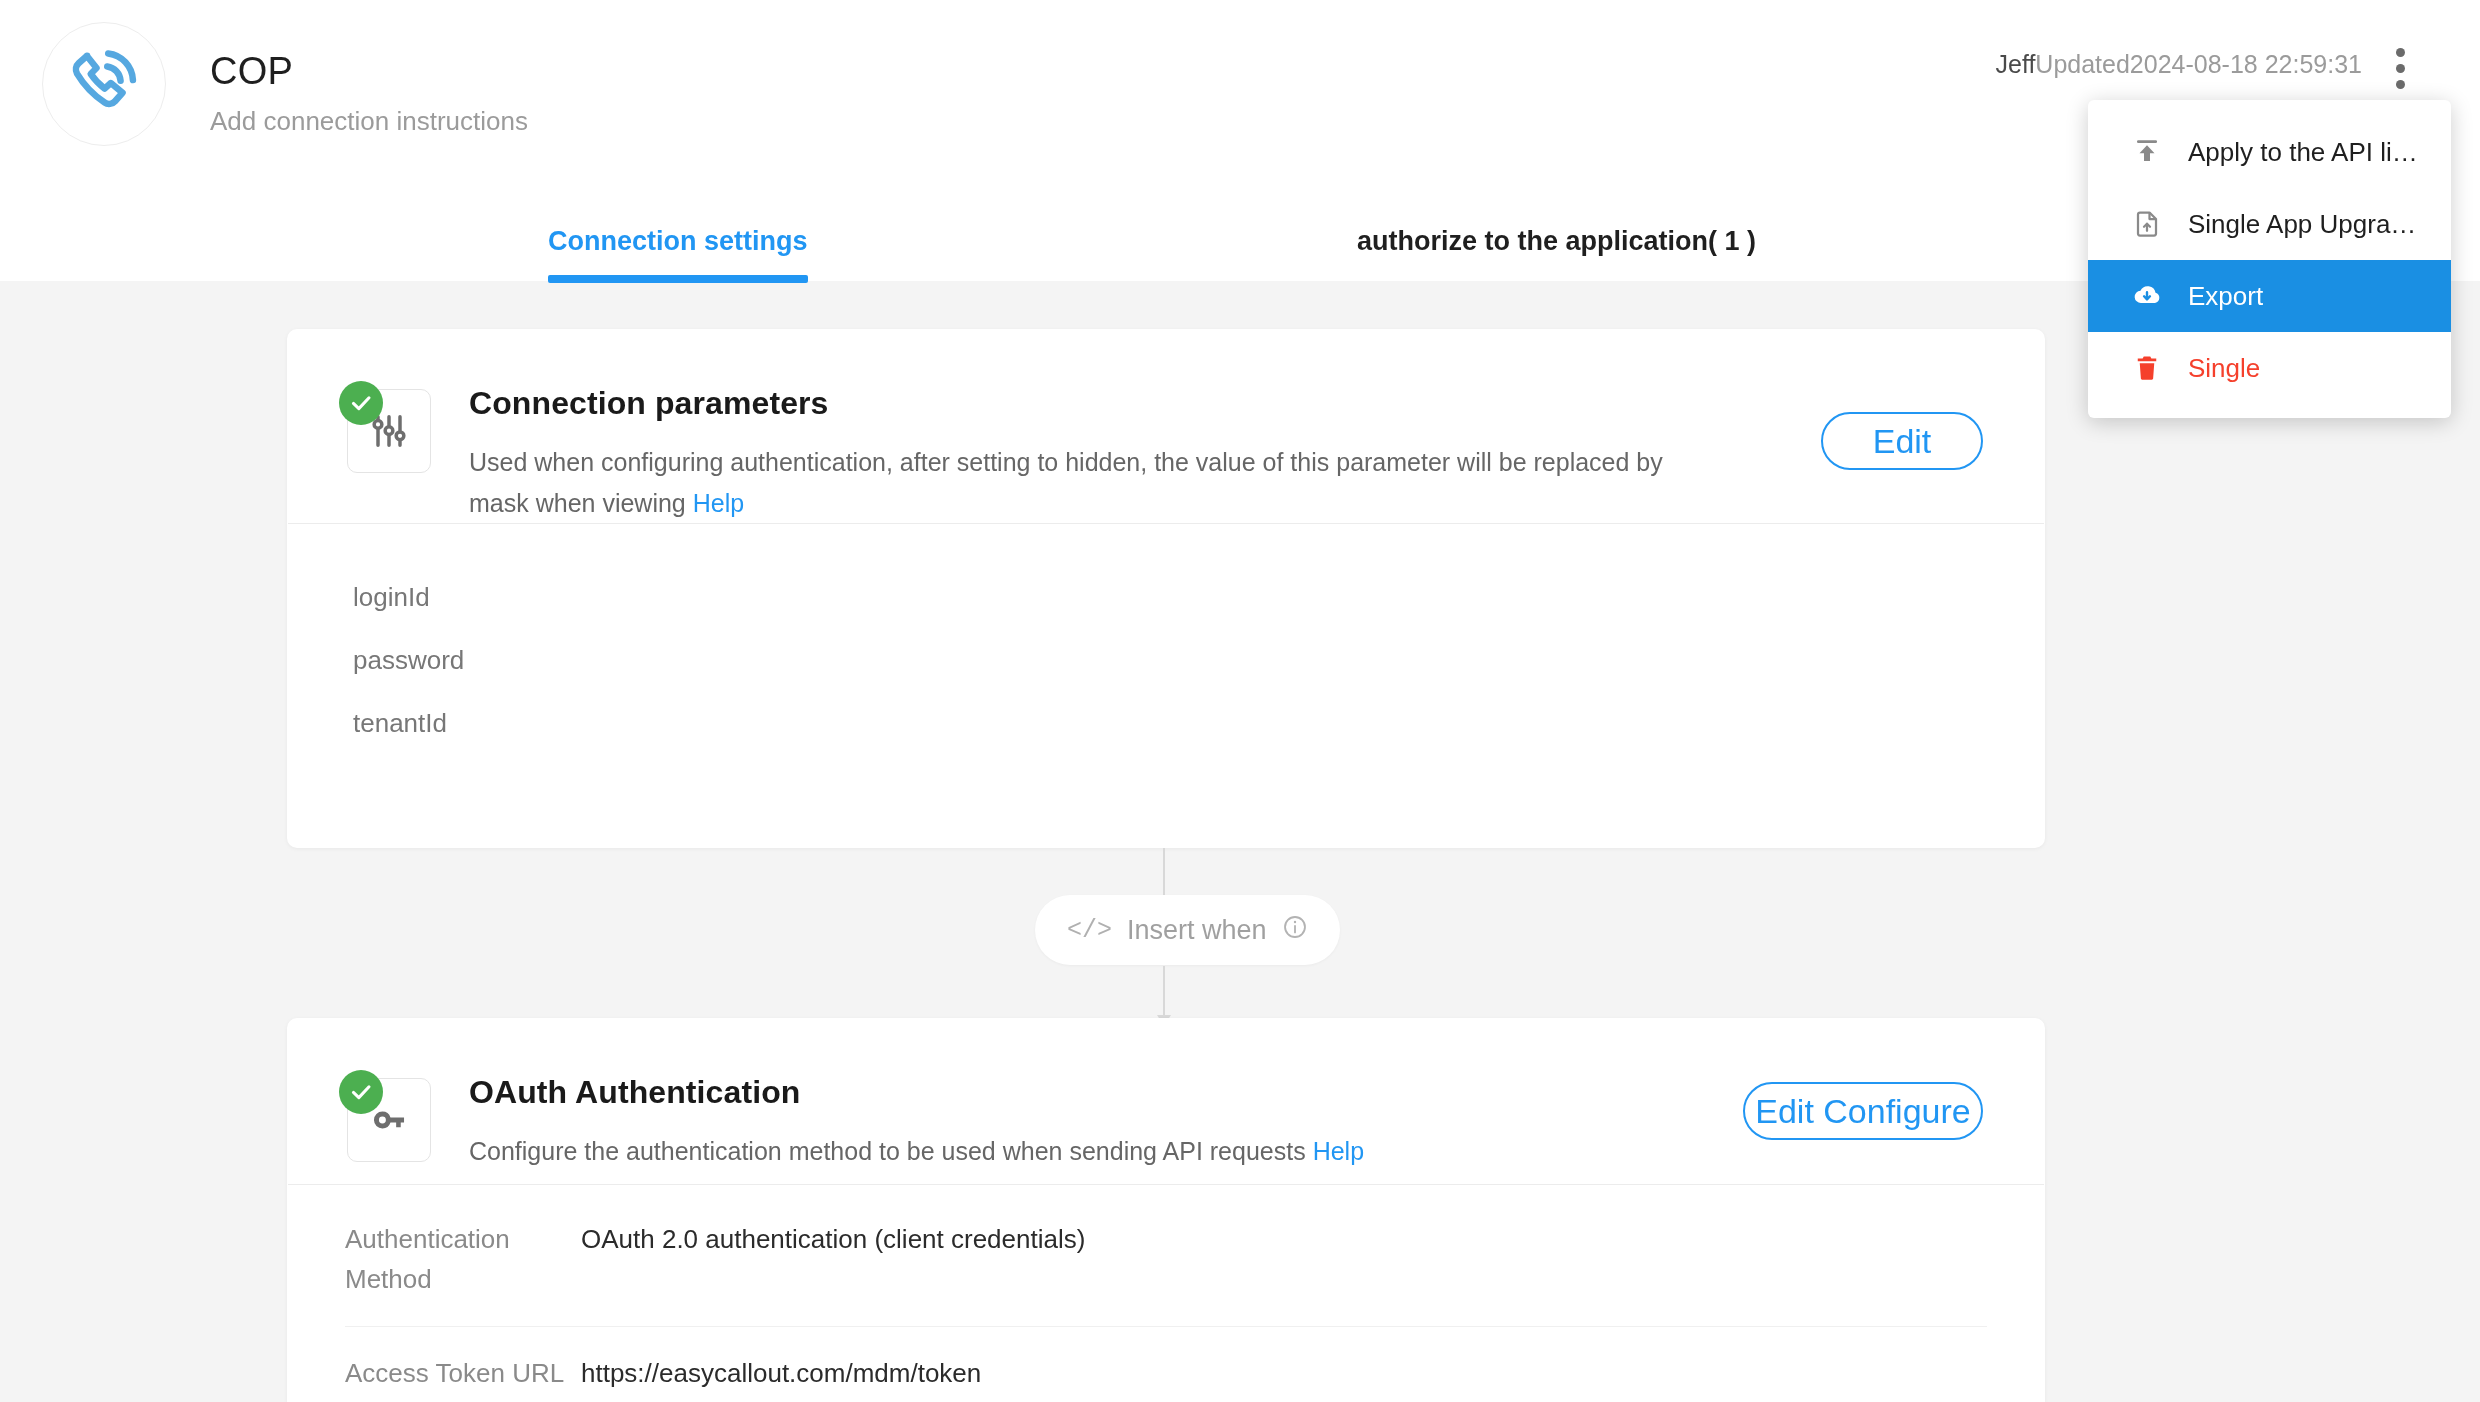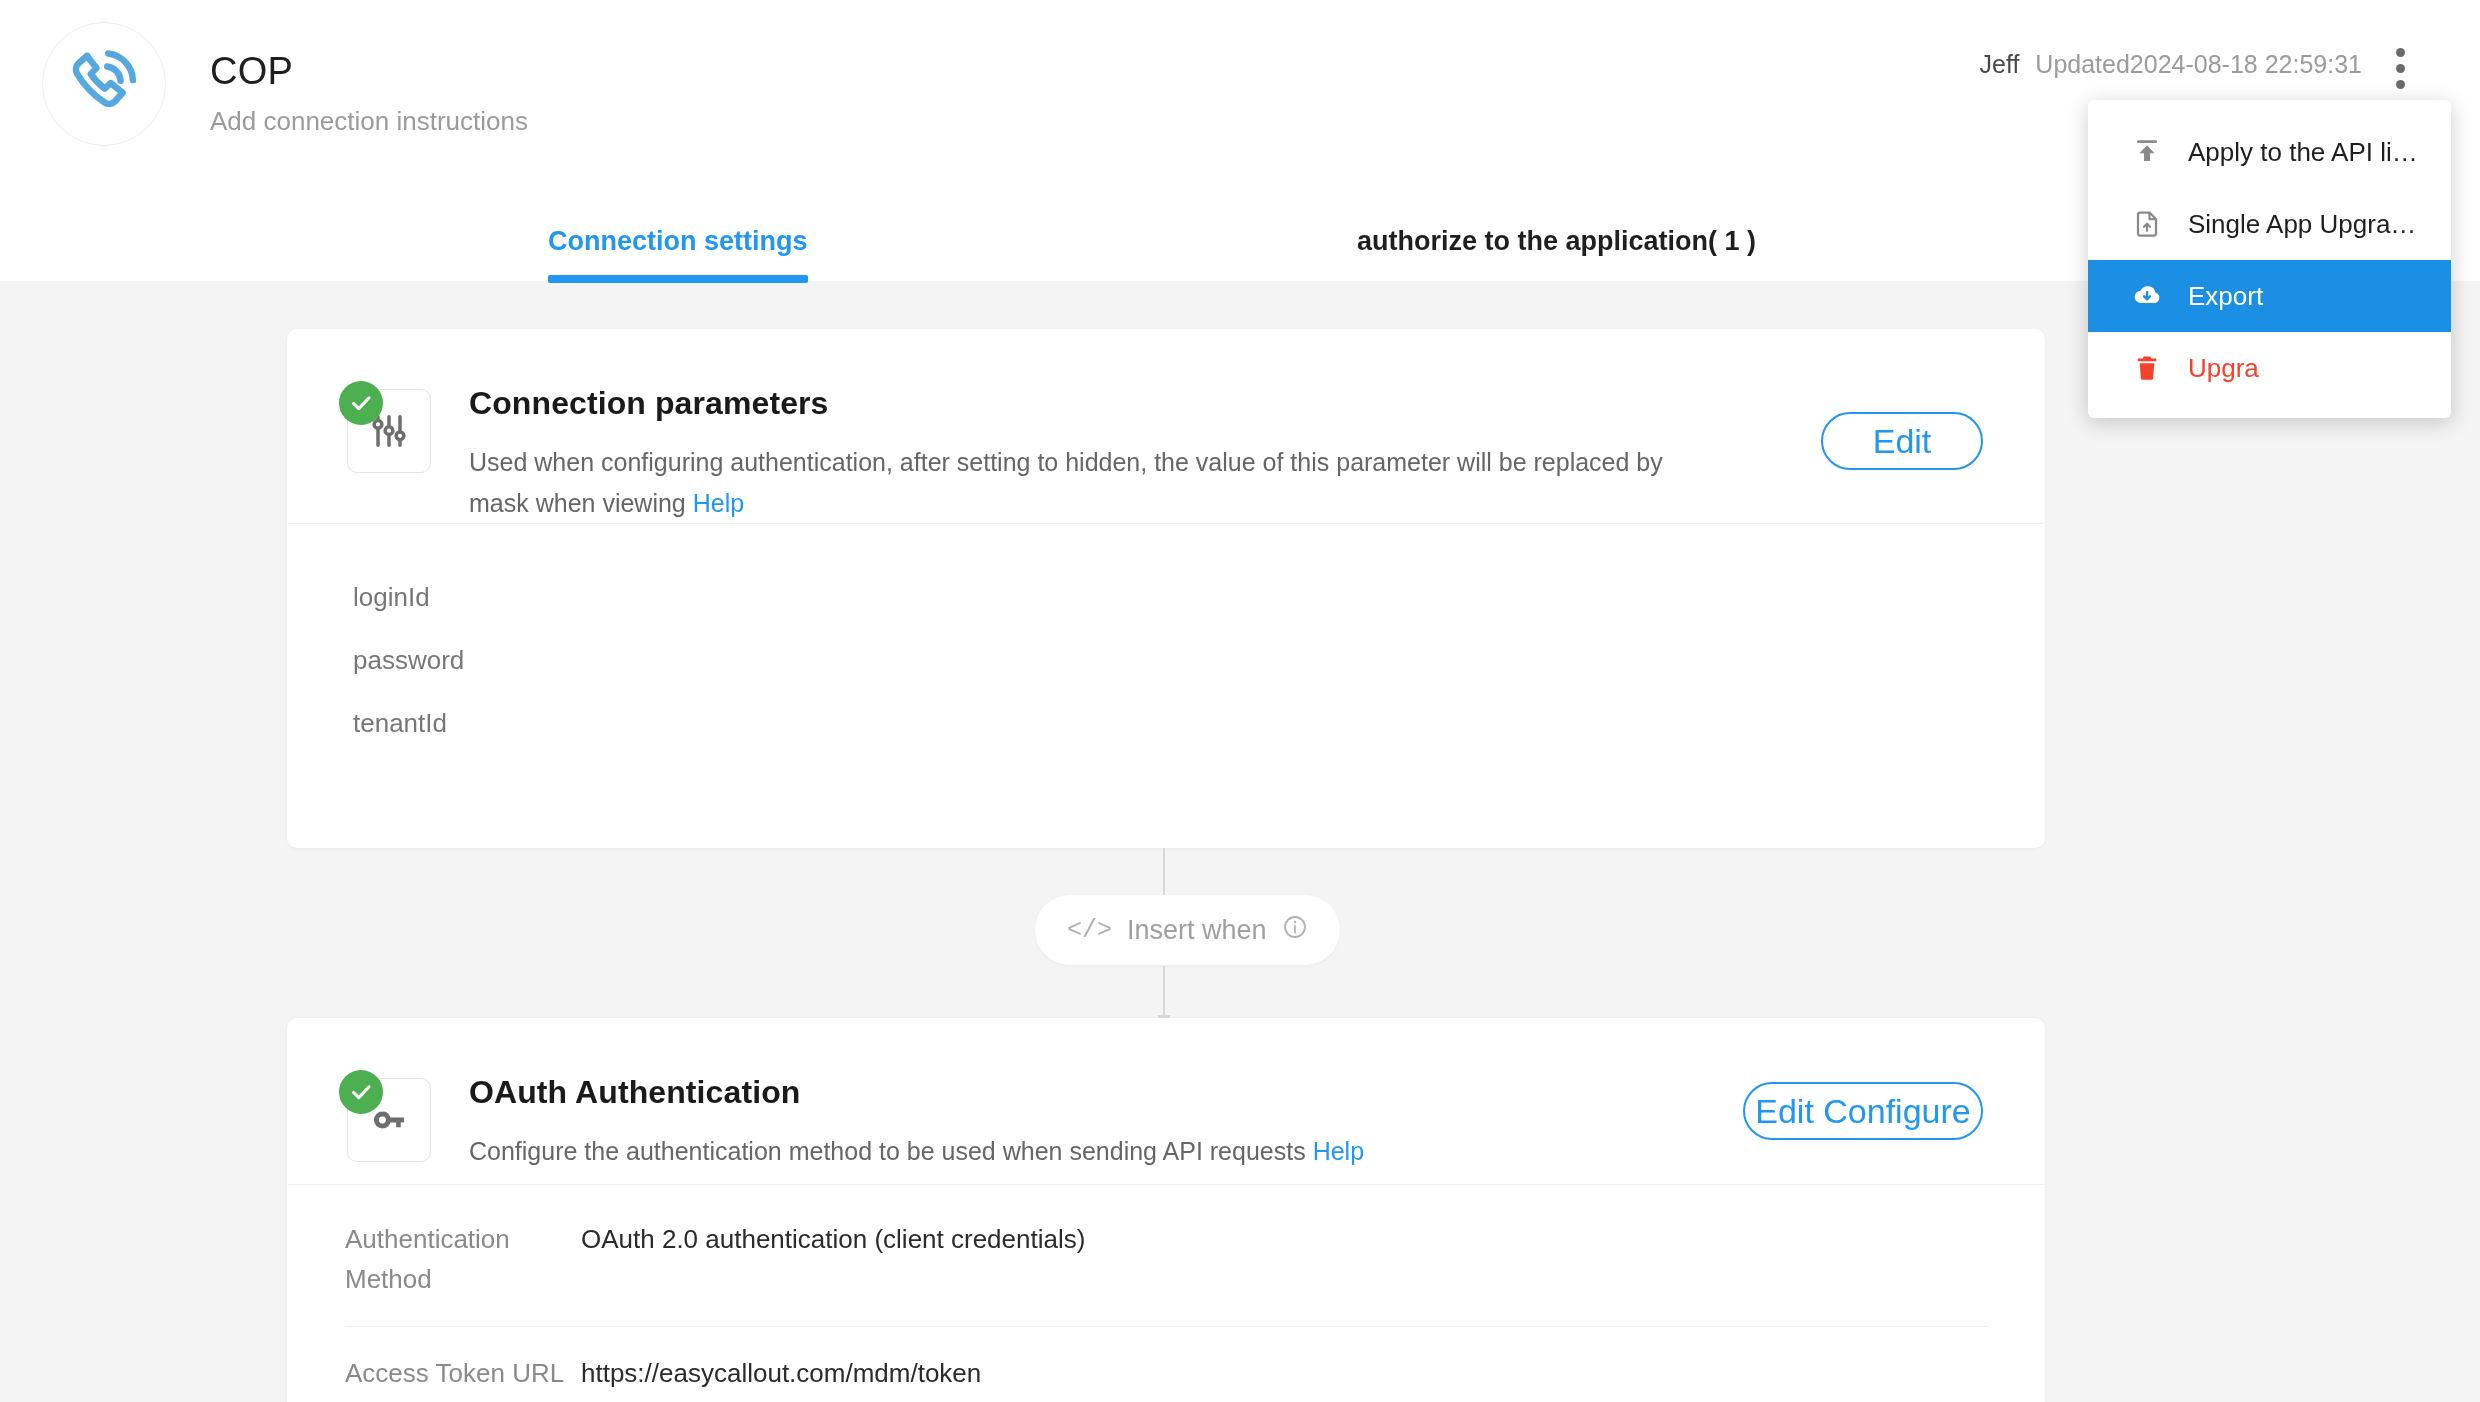--- a/index.html
+++ b/index.html
@@ -23,21 +23,21 @@
     border: 1px solid #ededed; background: #fff;
     display: flex; align-items: center; justify-content: center;
     flex: 0 0 auto;
   }
   .brand-text { margin-left: 44px; padding-top: 28px; }
   .brand-title { font-size: 38px; color: #1f1f1f; line-height: 1.15; font-weight: 400; letter-spacing: .2px;}
   .brand-sub { font-size: 26px; color: #9b9b9b; margin-top: 12px; font-weight: 400; }
 
   .meta {
     position: absolute; right: 118px; top: 50px;
-    display: flex; align-items: baseline; gap: 16px;
+    display: flex; align-items: baseline; 
     font-size: 25px; white-space: nowrap;
   }
   .meta-user { color: #4a4a4a; }
   .meta-updated { color: #9b9b9b; }
 
   .kebab {
     position: absolute; right: 58px; top: 42px;
     width: 44px; height: 52px;
     display: flex; flex-direction: column; align-items: center; justify-content: center; gap: 7px;
     cursor: pointer;
@@ -225,21 +225,21 @@
       <span class="menu-label">Export</span>
     </div>
 
     <div class="menu-item danger">
       <span class="menu-icon">
         <svg width="30" height="30" viewBox="0 0 24 24" fill="#f5402c">
           <path d="M9.4 2.8h5.2l.9 1.6h3.9v2.2H4.6V4.4h3.9z"></path>
           <path d="M6.2 8.2h11.6l-.9 12.2a1 1 0 0 1-1 .9H8.1a1 1 0 0 1-1-.9z"></path>
         </svg>
       </span>
-      <span class="menu-label">Upgra</span>
+      <span class="menu-label">Single</span>
     </div>
   </div>
 
   <div class="content">
 
     <div class="card card-1">
       <div class="card-head">
 
         <div class="icon-badge-wrap">
           <div class="check-badge">

